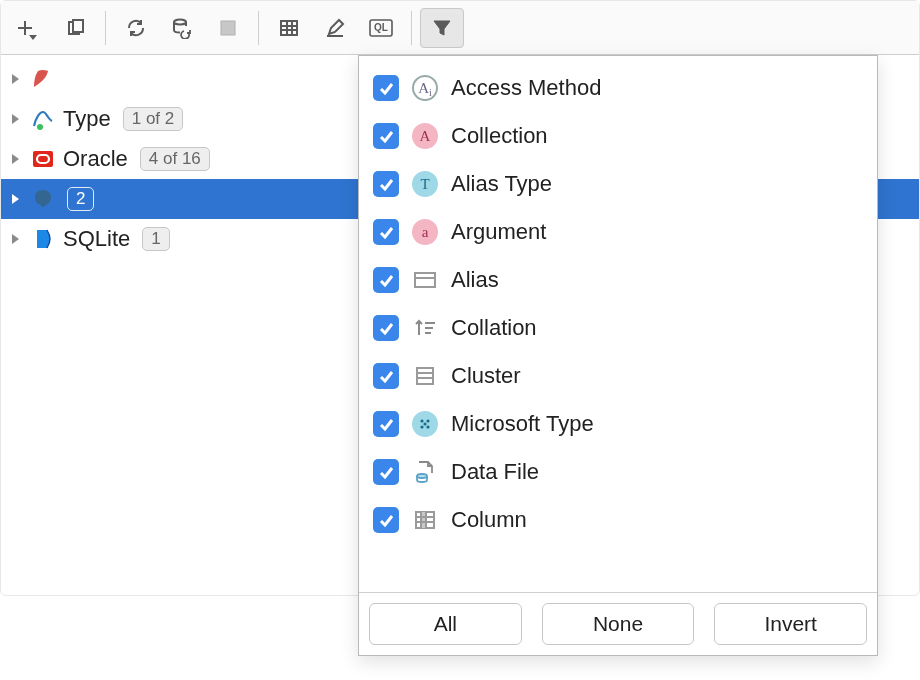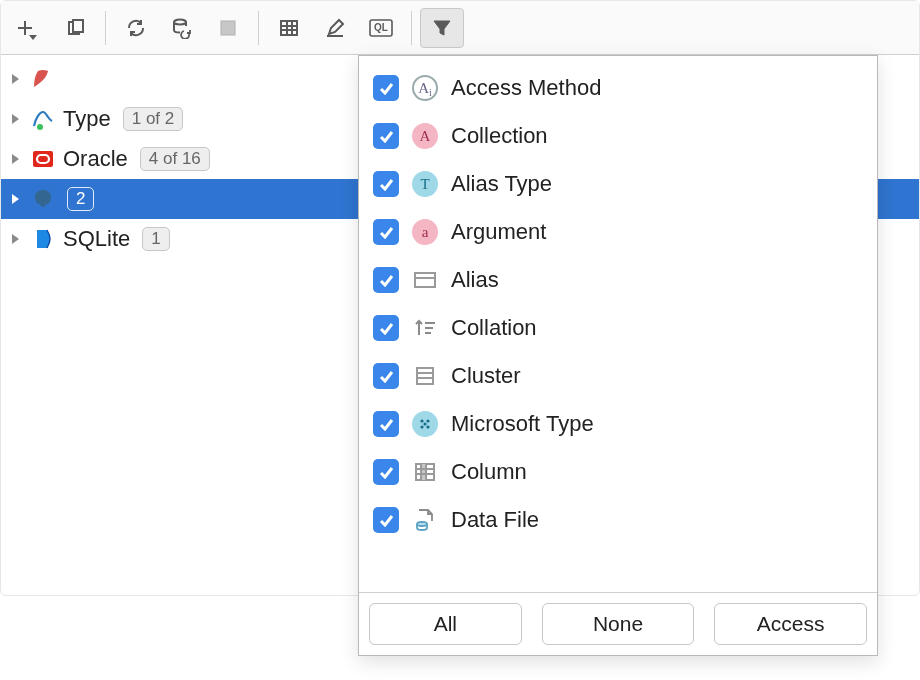--- a/index.html
+++ b/index.html
@@ -438,50 +438,50 @@
         <span>Microsoft Type</span>
       </div>
 
       <div class="prow">
         <span class="check">
             <svg width="16" height="16" viewBox="0 0 16 16" fill="none" stroke-width="3">
               <polyline points="3,9 7,13 14,4"></polyline>
             </svg>
           </span>
         <span class="type-icon">
+          <svg width="24" height="24" viewBox="0 0 24 24" fill="none" stroke="#8a8a8a" stroke-width="1.8">
+              <path d="M6 2h9l4 4v7"></path>
+              <path d="M15 2v4h4"></path>
+              <ellipse cx="9" cy="16" rx="5" ry="2" fill="#bde0ef" stroke="#5aa3c7"></ellipse>
+              <path d="M4 16v4c0 1.1 2.2 2 5 2s5-.9 5-2v-4" stroke="#5aa3c7"></path>
+            </svg>
+        </span>
+        <span>Data File</span>
+      </div>
+
+      <div class="prow">
+        <span class="check">
+            <svg width="16" height="16" viewBox="0 0 16 16" fill="none" stroke-width="3">
+              <polyline points="3,9 7,13 14,4"></polyline>
+            </svg>
+          </span>
+        <span class="type-icon">
           <svg width="22" height="22" viewBox="0 0 22 22" fill="none" stroke="#9a9a9a" stroke-width="2">
               <rect x="2" y="3" width="18" height="16"></rect>
               <rect x="7" y="3" width="5" height="16" fill="#c8c8c8" stroke="none"></rect>
               <line x1="7" y1="3" x2="7" y2="19"></line>
               <line x1="12" y1="3" x2="12" y2="19"></line>
               <line x1="2" y1="8" x2="20" y2="8"></line>
               <line x1="2" y1="13" x2="20" y2="13"></line>
             </svg>
         </span>
         <span>Column</span>
       </div>
 
-      <div class="prow">
-        <span class="check">
-            <svg width="16" height="16" viewBox="0 0 16 16" fill="none" stroke-width="3">
-              <polyline points="3,9 7,13 14,4"></polyline>
-            </svg>
-          </span>
-        <span class="type-icon">
-          <svg width="24" height="24" viewBox="0 0 24 24" fill="none" stroke="#8a8a8a" stroke-width="1.8">
-              <path d="M6 2h9l4 4v7"></path>
-              <path d="M15 2v4h4"></path>
-              <ellipse cx="9" cy="16" rx="5" ry="2" fill="#bde0ef" stroke="#5aa3c7"></ellipse>
-              <path d="M4 16v4c0 1.1 2.2 2 5 2s5-.9 5-2v-4" stroke="#5aa3c7"></path>
-            </svg>
-        </span>
-        <span>Data File</span>
-      </div>
-
     </div>
     <div class="popup-footer">
       <div class="btn">All</div>
       <div class="btn">None</div>
-      <div class="btn">Access</div>
+      <div class="btn">Invert</div>
     </div>
   </div>
 
 </div>
 
 </body></html>

